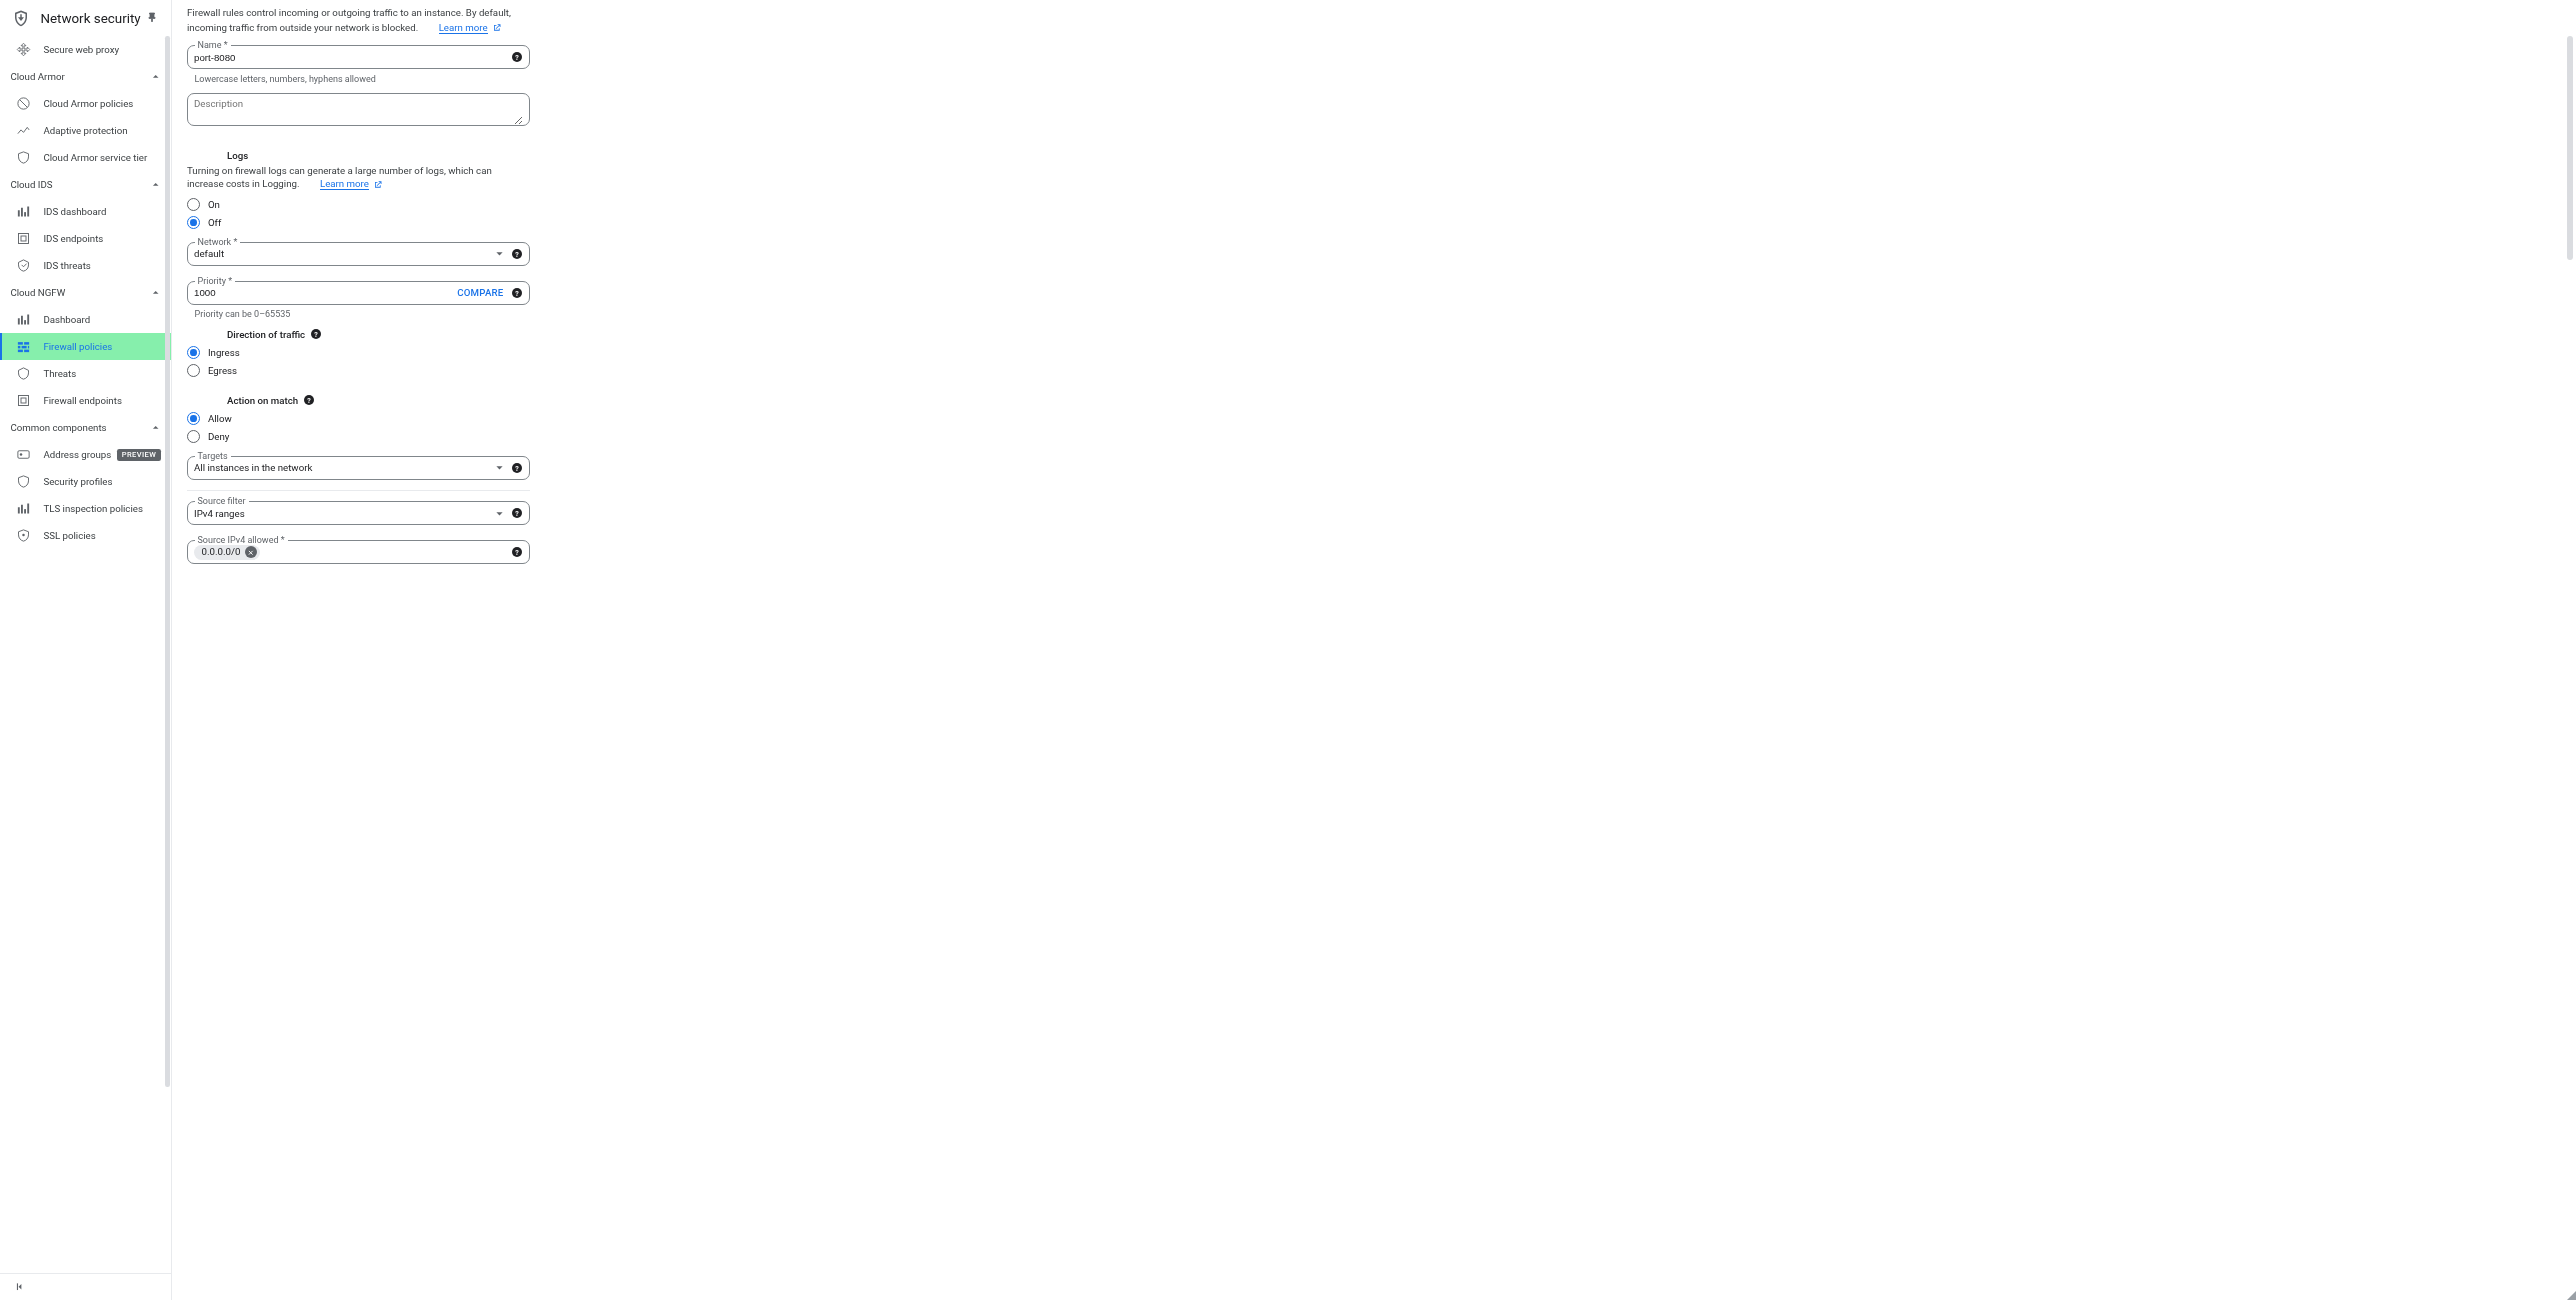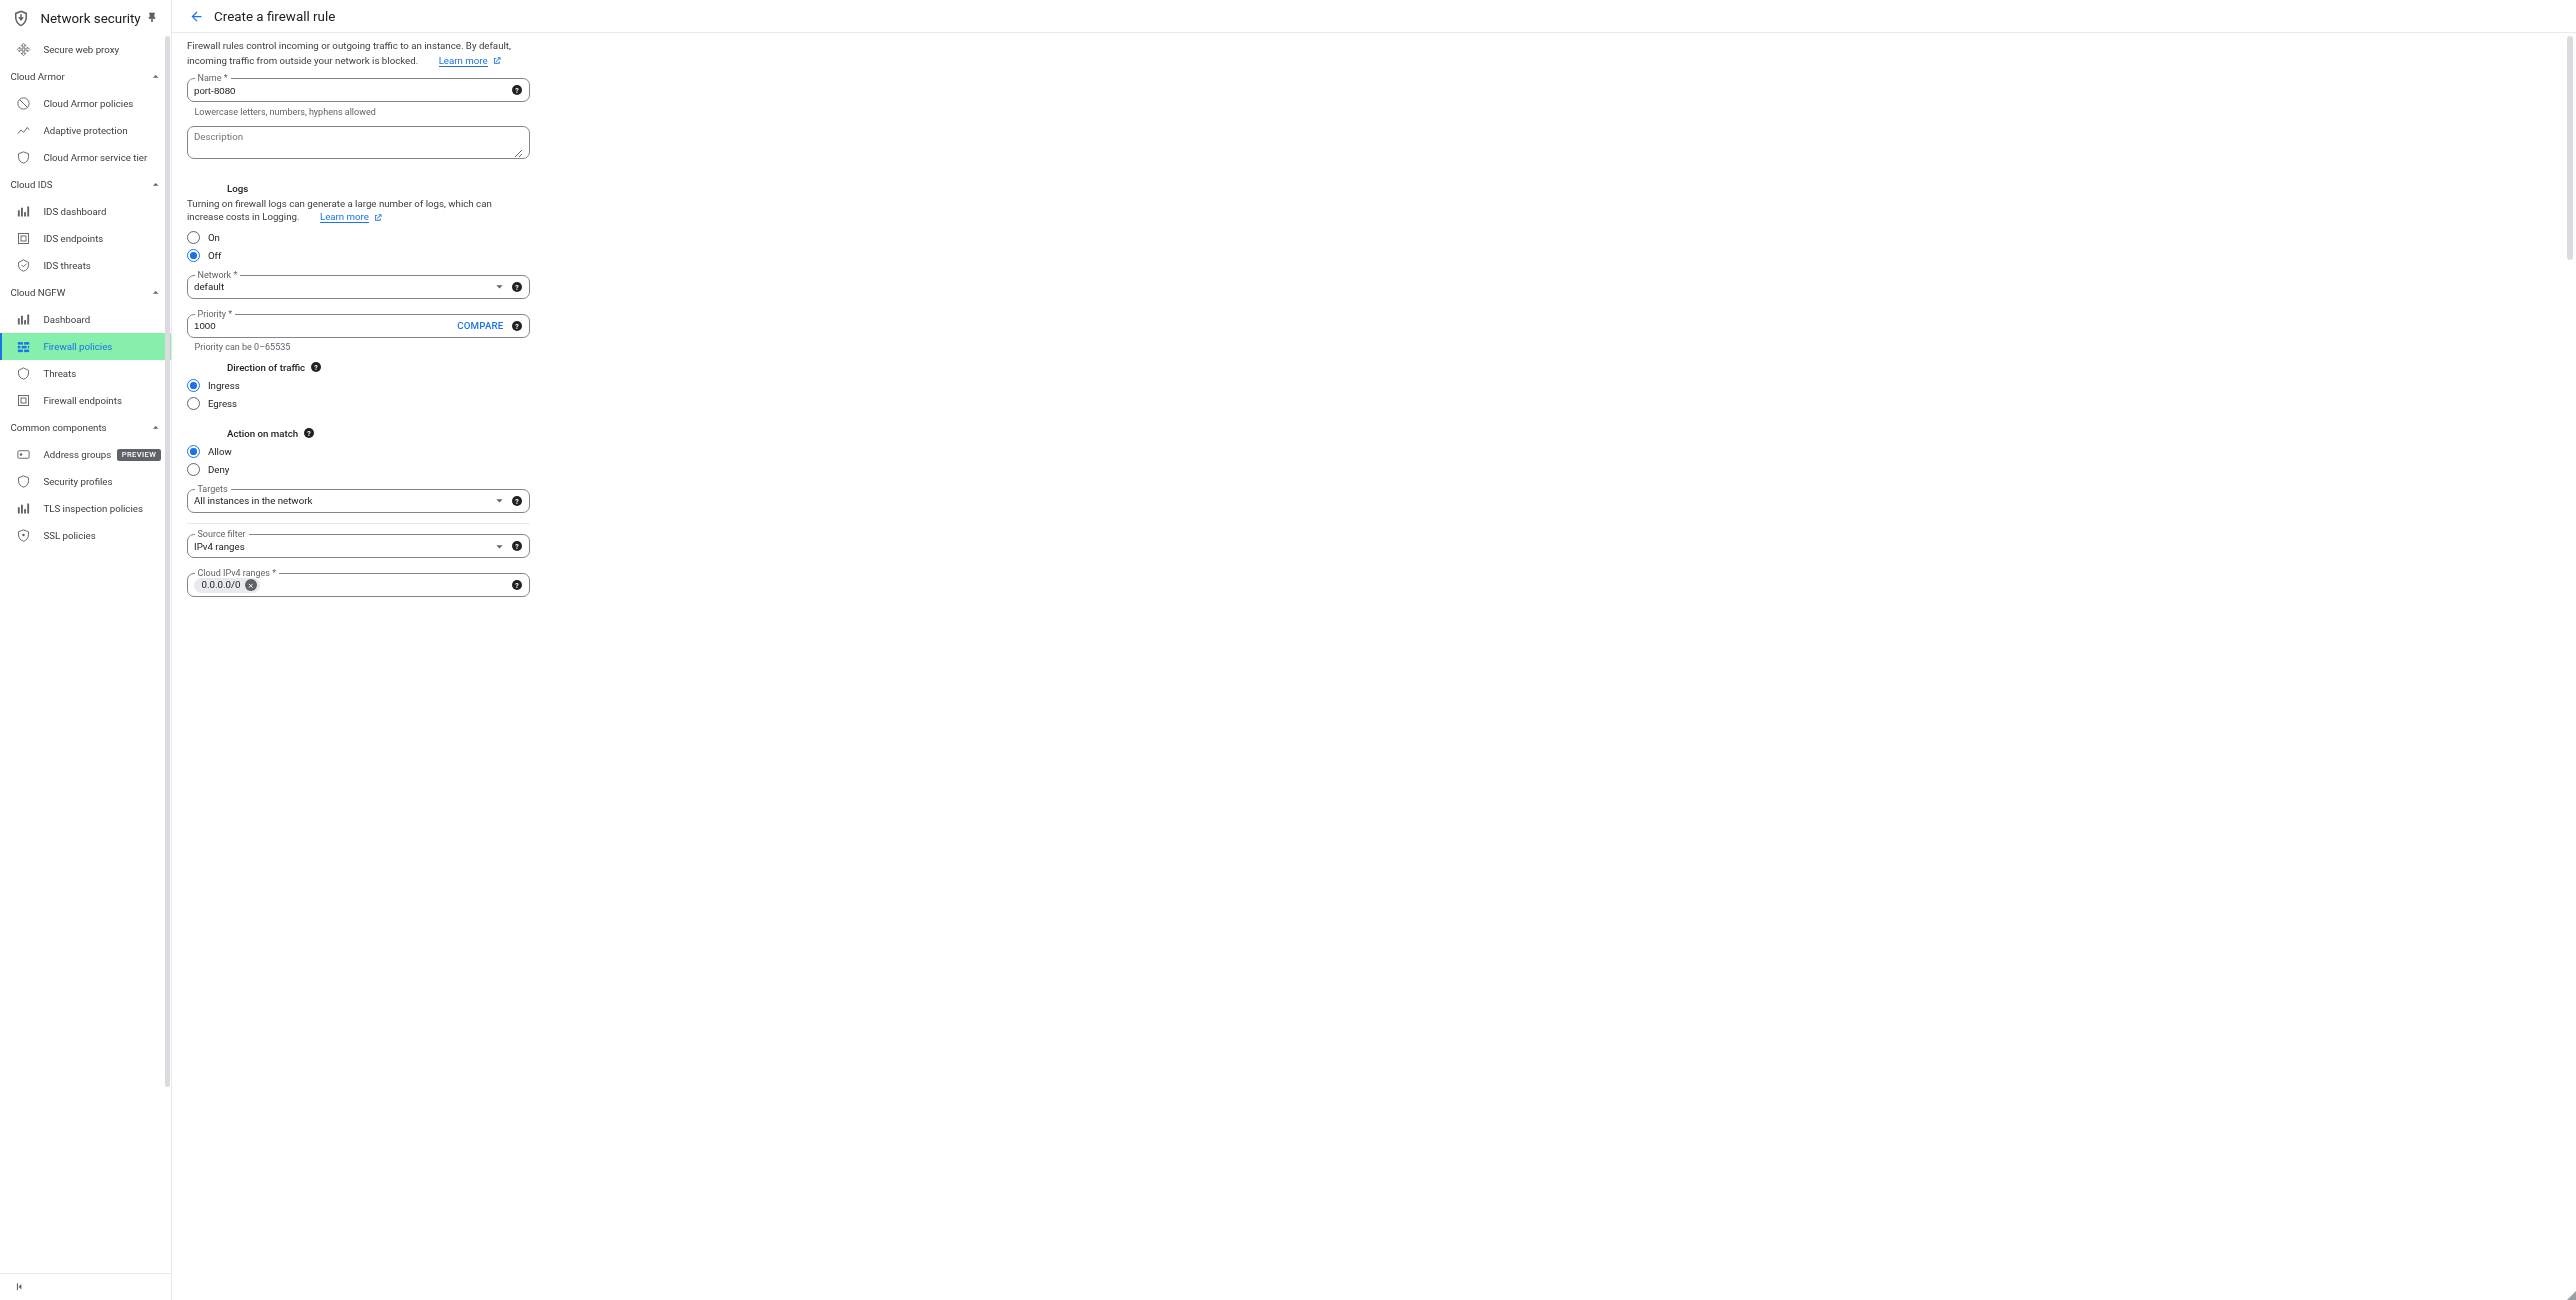--- a/index.html
+++ b/index.html
@@ -268,28 +268,20 @@
       </div>
     <div class="sidebar-footer">
       <svg width="13.4" height="13.4" viewBox="0 0 24 24">
           <path fill="#5f6368" d="M15 7l-5 5 5 5V7z"></path>
           <rect x="7" y="6" width="2" height="12" fill="#5f6368"></rect>
         </svg>
     </div>
   </div>
 
   <div class="main">
-    <div class="main-header">
-      <button class="back-btn">
-        <svg width="15" height="15" viewBox="0 0 24 24">
-            <path d="M20 11H7.8l5.6-5.6L12 4l-8 8 8 8 1.4-1.4L7.8 13H20z"></path>
-          </svg>
-      </button>
-      <div class="main-title">Create a firewall rule</div>
-    </div>
 
     <div class="main-scroll">
       <div class="form">
 
         <div class="intro">
           <span>Firewall rules control incoming or outgoing traffic to an instance. By default, incoming traffic from outside your network is blocked.</span>
           <a class="link">Learn more</a>
           <svg class="ext-icon" viewBox="0 0 24 24">
               <path d="M14 3v2h3.6L9 13.6 10.4 15 19 6.4V10h2V3h-7zM5 5h6v2H7v10h10v-4h2v6H5V5z"></path>
             </svg>
@@ -425,21 +417,21 @@
             <svg class="help-icon" viewBox="0 0 24 24" style="font-size:13px">
                 <circle cx="12" cy="12" r="10"></circle>
                 <text x="12" y="17" text-anchor="middle" fill="#fff" font-size="14" font-weight="bold">?</text>
               </svg>
           </div>
         </div>
 
         <div class="spacer-md"></div>
 
         <div class="field-wrap">
-          <div class="field-label">Cloud IPv4 ranges *</div>
+          <div class="field-label">Source IPv4 allowed *</div>
           <div class="field-box">
             <span class="chip">
               <span>0.0.0.0/0</span>
               <span class="chip-close">
                 <svg viewBox="0 0 24 24">
                     <path d="M18 6L6 18M6 6l12 12" stroke="#fff" stroke-width="3"></path>
                   </svg>
               </span>
             </span>
             <span style="flex:1"></span>

